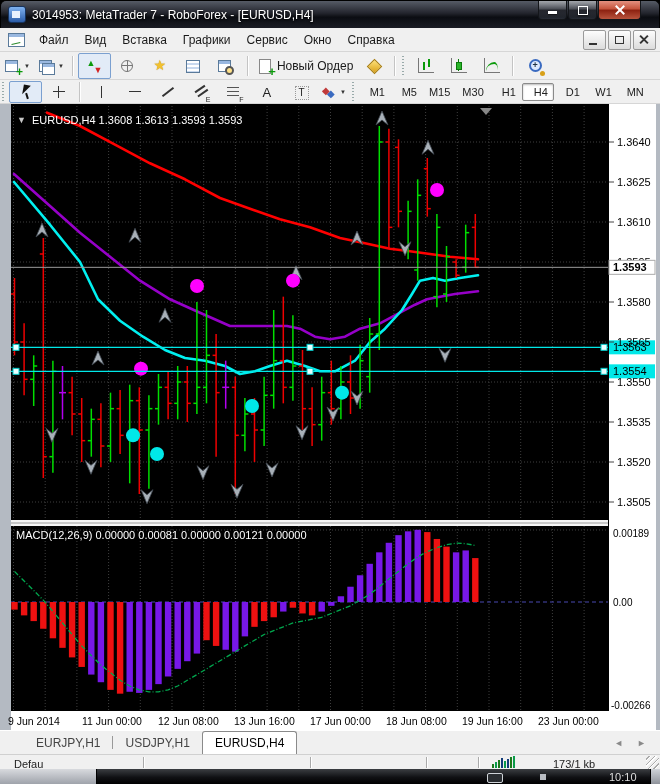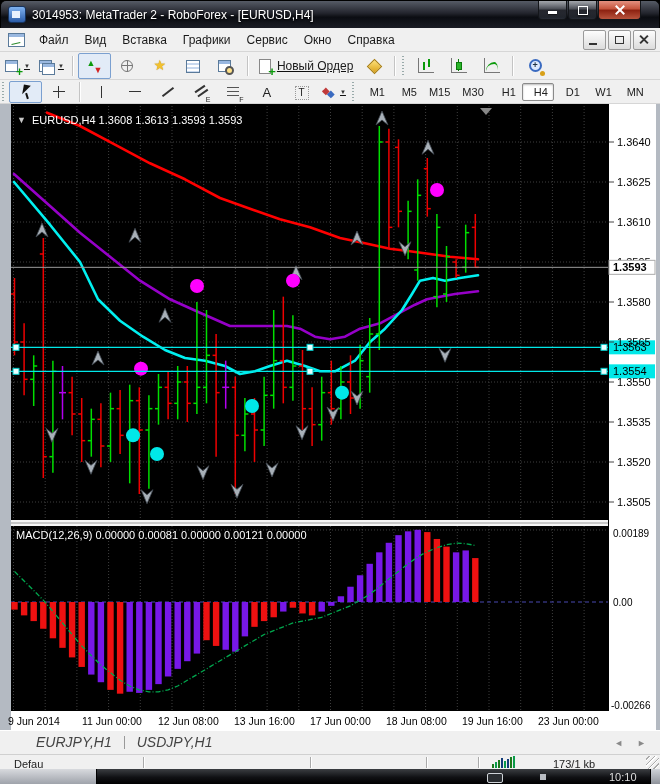--- a/index.html
+++ b/index.html
@@ -39,21 +39,21 @@
   .m-rest{position:absolute;left:6px;top:5px;width:7px;height:6px;border:1px solid #333;}
   .m-close{position:absolute;left:5px;top:3px;width:10px;height:10px;}
   .m-close::before,.m-close::after{content:"";position:absolute;left:4px;top:0;width:2px;height:11px;background:#333;}
   .m-close::before{transform:rotate(45deg);} .m-close::after{transform:rotate(-45deg);}
   
   .toolbar{position:absolute;left:0;width:660px;background:#f0f0f0;display:flex;align-items:center;
     box-sizing:border-box;border-bottom:1px solid #d6d6d6;}
   #toolbar1{top:52px;height:28px;}
   #toolbar2{top:80px;height:24px;}
   .tb-btn{height:24px;min-width:25px;display:flex;align-items:center;justify-content:center;
-    border:1px solid transparent;border-radius:2px;padding:0 3px;gap:4px;flex:none;text-decoration:underline;}
+    border:1px solid transparent;border-radius:2px;padding:0 3px;gap:4px;flex:none;}
   #toolbar2 .tb-btn{height:20px;}
   .tb-btn.pressed{border-color:#7ba0d0;background:#e2ebf7;}
   .tb-label{font-size:12px;color:#1a1a1a;white-space:nowrap;}
   .sep{width:1px;height:20px;background:#c4c4c4;border-right:1px solid #fff;margin:0 4px;flex:none;}
   .grip{width:3px;height:20px;margin:0 4px 0 2px;flex:none;
     background:repeating-linear-gradient(#9aa 0 1px,transparent 1px 3px);background-size:2px 100%;background-repeat:no-repeat;}
   .caret{font-size:6px;color:#333;}
   .ic{position:relative;width:16px;height:16px;display:inline-block;flex:none;}
   .ic-new-chart::before,.ic-profiles::before{content:"";position:absolute;left:1px;top:2px;width:11px;height:10px;
     border:1px solid #5a7a9a;background:linear-gradient(#9ab8e0 0 3px,#fff 3px);}
@@ -103,21 +103,21 @@
   .ic-text::before{content:"A";position:absolute;left:4px;top:1px;font-size:13px;color:#222;}
   .ic-label::before{content:"T";position:absolute;left:3px;top:2px;font-size:10px;color:#222;padding:0 3px 1px;border:1px dotted #999;}
   .ic-shapes::before{content:"◆";position:absolute;left:2px;top:1px;font-size:10px;color:#c03a3a;text-shadow:5px 3px 0 #3a6ac0;}
   .tf-btn{font-size:11px;color:#222;padding:2px 5px;min-width:20px;text-align:right;border:1px solid transparent;border-radius:2px;flex:none;}
   .tf-btn.pressed{border-color:#8a8a8a;background:#fff;box-shadow:inset 0 1px 2px #bbb;}
   
   #chart-svg{position:absolute;left:0;top:104px;}
   
   #tabbar{position:absolute;left:0;top:730px;width:660px;height:24px;background:#f0f0f0;
     border-top:1px solid #fff;box-sizing:border-box;display:flex;align-items:flex-end;padding-left:24px;}
-  .tab{padding:3px 12px 4px;color:#444;font-size:14px;white-space:nowrap;font-style:italic;}
+  .tab{padding:3px 12px 4px;color:#444;font-size:12px;white-space:nowrap;}
   .tab.active{background:#fff;border:1px solid #8a8a8a;border-bottom:1px solid #fff;border-radius:3px 3px 0 0;
     color:#000;margin-bottom:-1px;padding-top:4px;}
   .tab-sep{width:1px;height:13px;background:#999;margin-bottom:5px;}
   .tab-scroll{position:absolute;right:14px;bottom:6px;display:flex;gap:14px;color:#8a8a8a;font-size:9px;}
   
   #statusbar{position:absolute;left:0;top:754px;width:660px;height:15px;background:#f0f0f0;
     border-top:1px solid #d0d0d0;box-sizing:border-box;font-size:11px;}
   .sb-text{position:absolute;top:3px;color:#222;text-align:center;}
   .sb-div{position:absolute;top:2px;width:1px;height:11px;background:#aaa;border-right:1px solid #fff;}
   #sb-signal{position:absolute;left:492px;top:3px;width:26px;height:10px;display:flex;align-items:flex-end;gap:1px;}
@@ -133,21 +133,21 @@
   #tb-kbd{position:absolute;left:487px;top:4px;width:14px;height:8px;border:1px solid #cfd3d8;border-radius:2px;background:#2a2d31;}
   #tb-tray{position:absolute;left:540px;top:5px;width:6px;height:6px;background:#b8bcc2;}
   #tb-clock{position:absolute;left:609px;top:2px;color:#ddd;font-size:11px;}
   #tb-desk{position:absolute;right:0;top:0;width:9px;height:15px;background:linear-gradient(#cfd3d8,#8f939b);border-left:1px solid #000;}
 </style>
 </head>
 <body>
 
 <div id="titlebar">
   <span class="app-icon"></span>
-  <span id="title-text">3014953: MetaTrader 2 - RoboForex - [EURUSD,H4]</span>
+  <span id="title-text">3014953: MetaTrader 7 - RoboForex - [EURUSD,H4]</span>
   <span class="win-btns">
     <span class="win-btn">
         <span class="g-min"></span>
       </span>
     <span class="win-btn">
         <span class="g-rest"></span>
       </span>
     <span class="win-btn close">
         <span class="g-close"></span>
       </span>
@@ -699,20 +699,21 @@
     <text x="310" y="725" font-size="10.5" fill="#000">17 Jun 00:00</text>
     <text x="386" y="725" font-size="10.5" fill="#000">18 Jun 08:00</text>
     <text x="462" y="725" font-size="10.5" fill="#000">19 Jun 16:00</text>
     <text x="538" y="725" font-size="10.5" fill="#000">23 Jun 00:00</text>
   </svg>
 
 <div id="tabbar">
   <span class="tab">EURJPY,H1</span>
     <span class="tab-sep"></span>
     <span class="tab">USDJPY,H1</span>
+    <span class="tab active">EURUSD,H4</span>
     <span class="tab-scroll">
     <span>◄</span>
     <span>►</span>
   </span>
 </div>
 
 <div id="statusbar">
   <span class="sb-text" style="left:14px">Defau</span>
   <span class="sb-div" style="left:143px"></span>
   <span class="sb-div" style="left:310px"></span>

